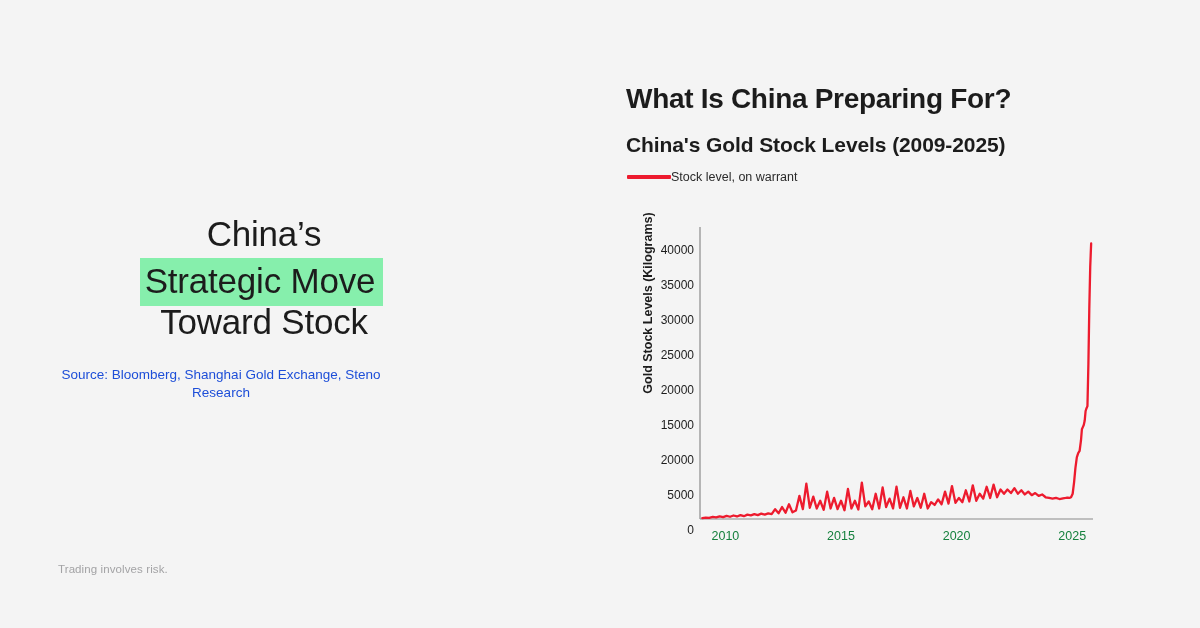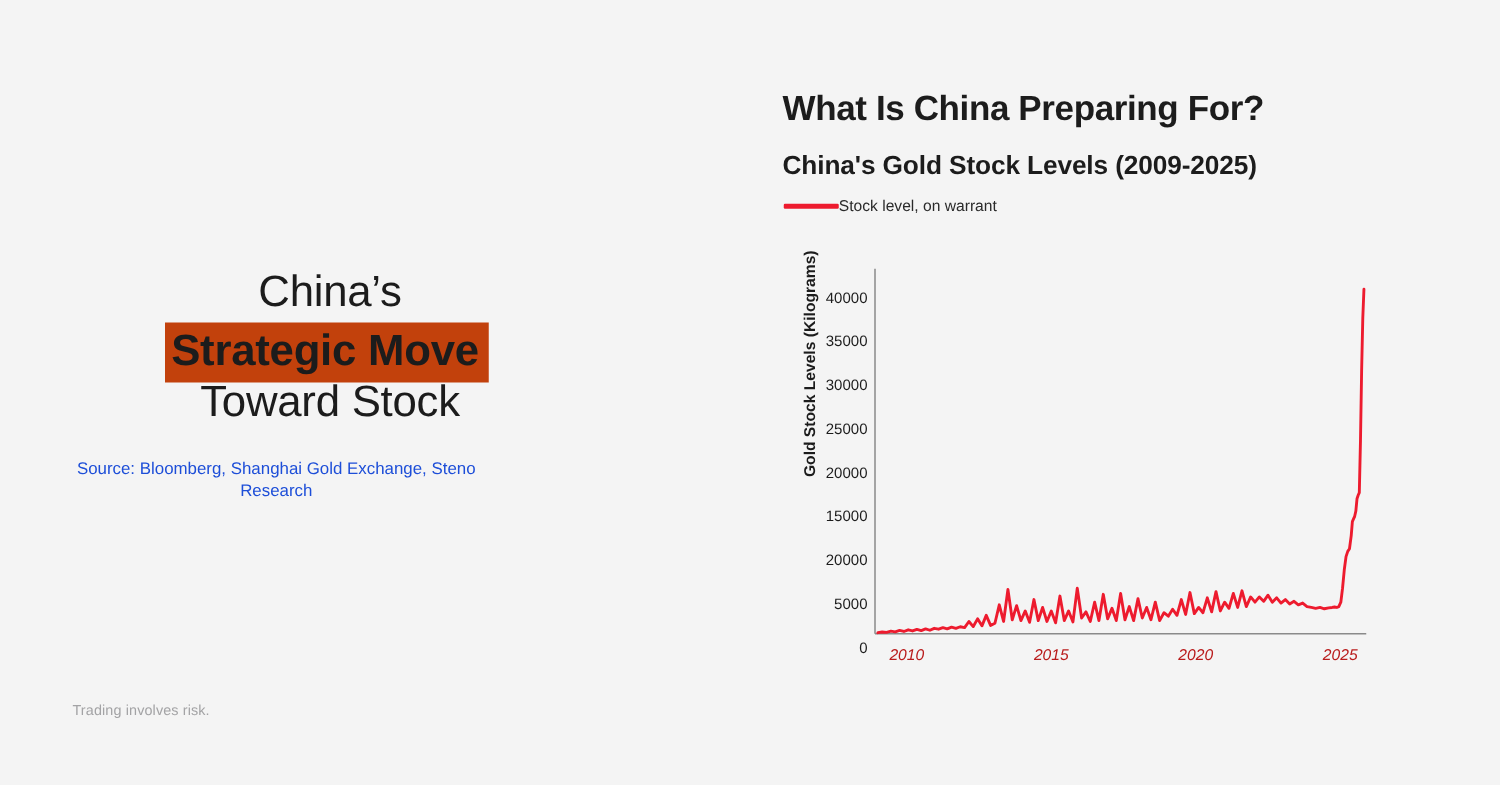--- a/index.html
+++ b/index.html
@@ -38,23 +38,23 @@
   }
   .headline-line {
     font-size: 35px;
     line-height: 44px;
     color: #1c1c1c;
     font-weight: 400;
     letter-spacing: -0.2px;
     white-space: nowrap;
   }
   .headline-line.emph {
-    font-weight: 700;
+    font-weight: 400;
     display: inline-block;
-    background: #c2410c;
+    background: #86efac;
     padding: 1px 8px 3px 5px;
     margin-left: -5px;
     margin-top: 2px;
     margin-bottom: 2px;
   }
   .headline-row {
     height: 44px;
   }
   .source-note {
     position: absolute;
@@ -72,21 +72,21 @@
     top: 563px;
     font-size: 11.5px;
     color: #a3a3a5;
     letter-spacing: 0.1px;
   }
 
   
   .right-panel {
     position: absolute;
     left: 600px;
-    top: 4px;
+    top: 16px;
     width: 600px;
     height: 480px;
   }
   .chart-title {
     position: absolute;
     left: 26px;
     top: 67px;
     font-size: 28px;
     font-weight: 700;
     color: #1c1c1c;
@@ -153,24 +153,23 @@
   .ytick-layer {
     position: absolute;
     left: 0;
     top: 0;
     width: 94px;
     height: 628px;
   }
   .xtick {
     position: absolute;
     font-size: 12.5px;
-    color: #b91c1c;
+    color: #15803d;
     white-space: nowrap;
     transform: translateX(-50%);
-    font-style: italic;
   }
 </style>
 </head>
 <body>
 
 <div id="canvas">
 
   <div class="left-panel">
 
     <div class="headline">

